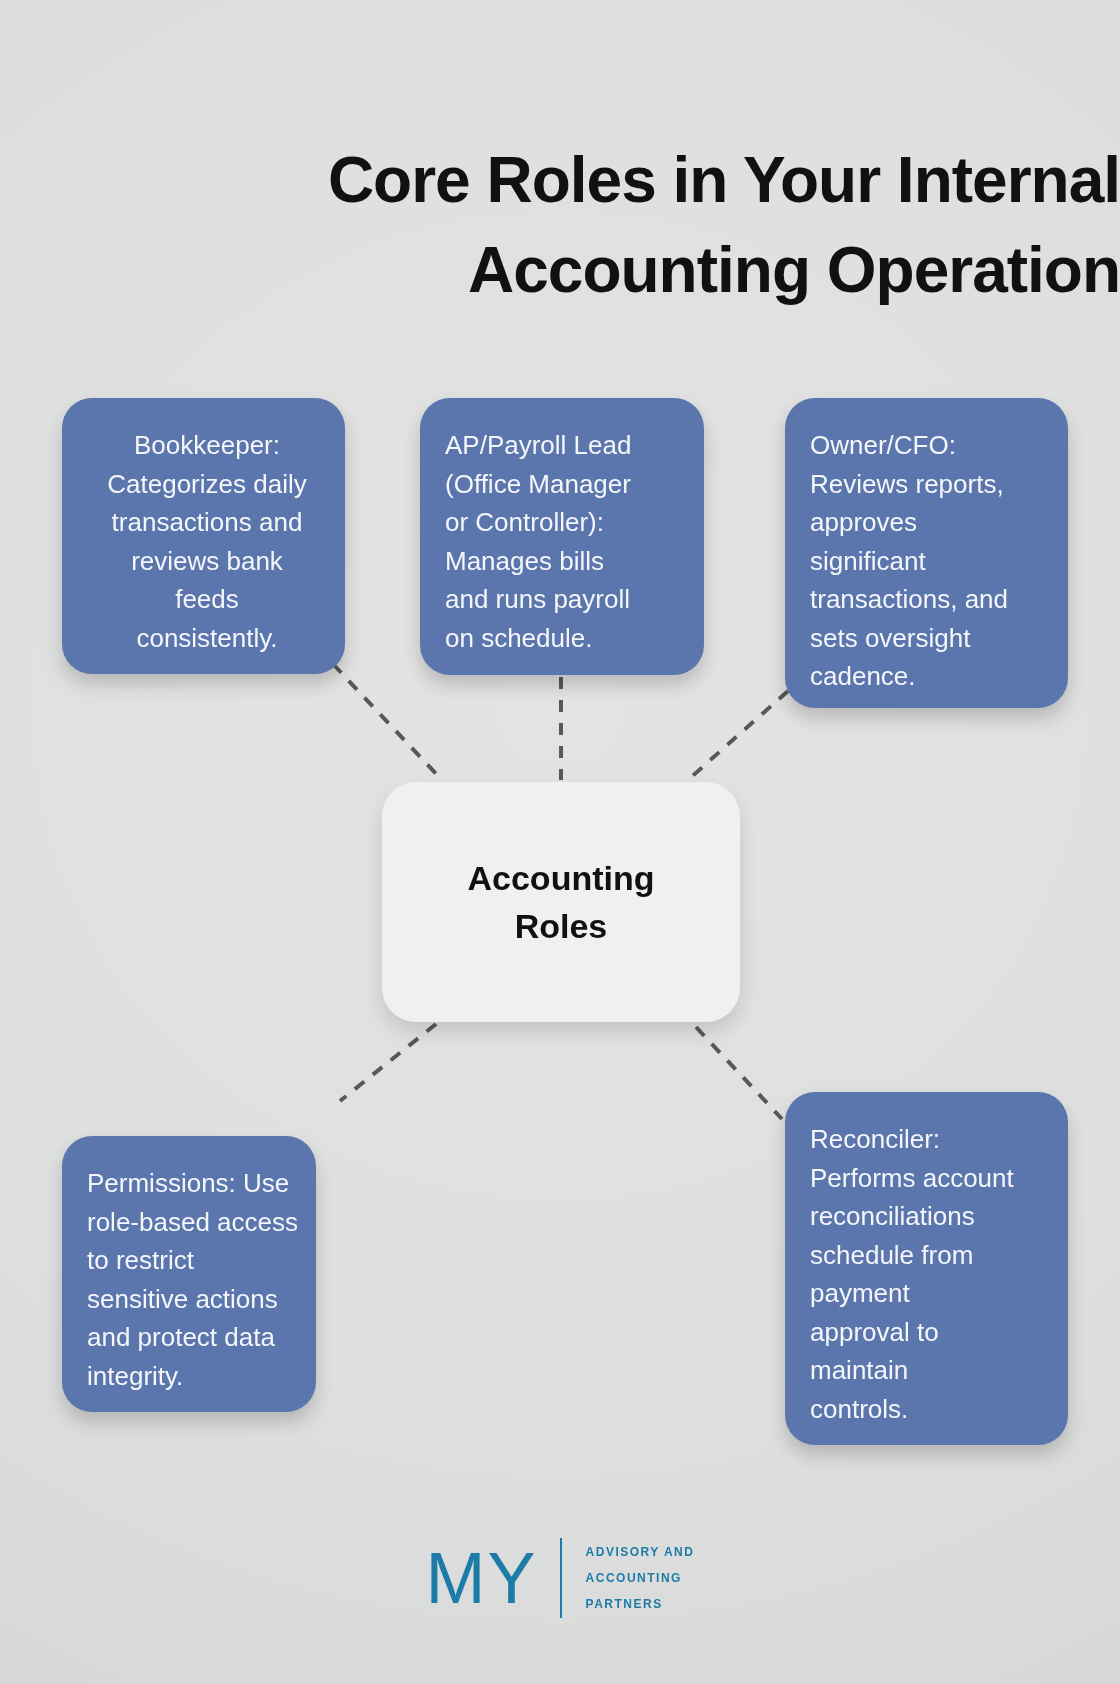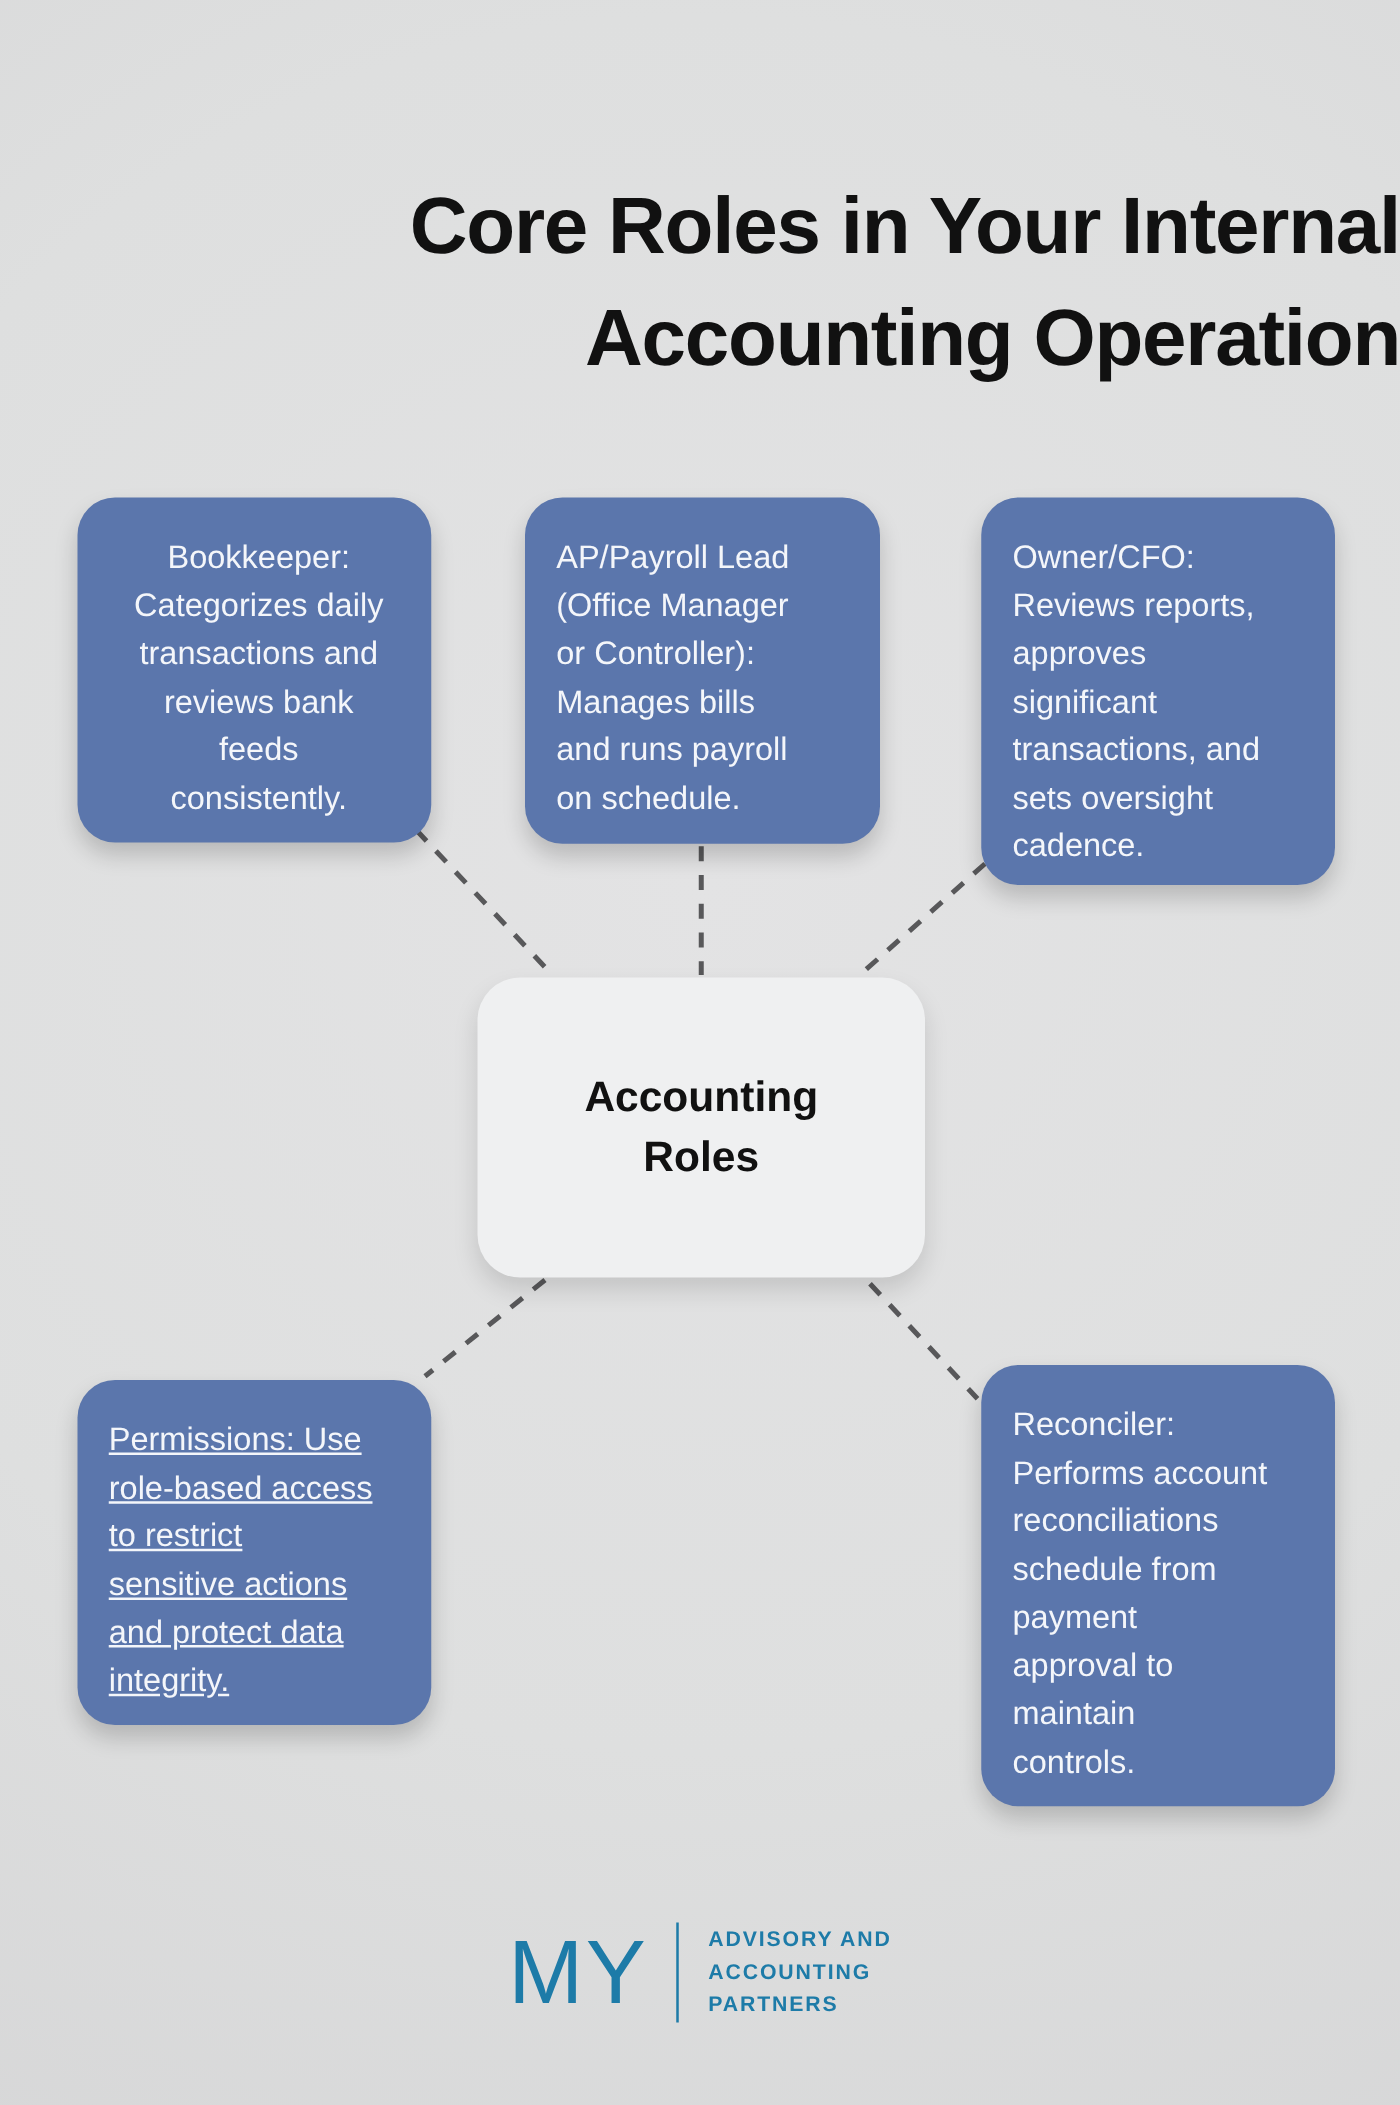--- a/index.html
+++ b/index.html
@@ -44,21 +44,21 @@
     color: #f4f6fa;
     font-size: 26px;
     line-height: 38.5px;
     padding: 28px 18px 0 25px;
     box-sizing: border-box;
     white-space: pre-line;
   }
   .role.b1 { left: 62px;  top: 398px;  width: 283px; height: 276px; text-align: center; }
   .role.b2 { left: 420px; top: 398px;  width: 284px; height: 277px; }
   .role.b3 { left: 785px; top: 398px;  width: 283px; height: 310px; }
-  .role.b4 { left: 62px;  top: 1104px; width: 283px; height: 276px; text-decoration: underline; }
+  .role.b4 { left: 62px;  top: 1136px; width: 254px; height: 276px; }
   .role.b5 { left: 785px; top: 1092px; width: 283px; height: 353px; }
   .center-node {
     position: absolute;
     left: 382px; top: 782px;
     width: 358px; height: 240px;
     background: #eff0f1;
     border-radius: 34px;
     box-shadow: 0 10px 20px rgba(0,0,0,0.13);
     display: flex;
     align-items: center;
@@ -87,21 +87,21 @@
   }
   .wordmark .thin { font-weight: 400; letter-spacing: 2px; }
   .wordmark .bold { font-weight: 700; letter-spacing: -1px; }
   .logo-divider {
     width: 2px;
     height: 80px;
     background: #1d7ba8;
     margin: 0 24px 0 22px;
   }
   .tagline {
-    font-size: 17px;
+    font-size: 12px;
     line-height: 26px;
     font-weight: 600;
     letter-spacing: 1.5px;
     color: #1d7ba8;
     white-space: pre-line;
   }
 </style>
 </head>
 <body>
 

